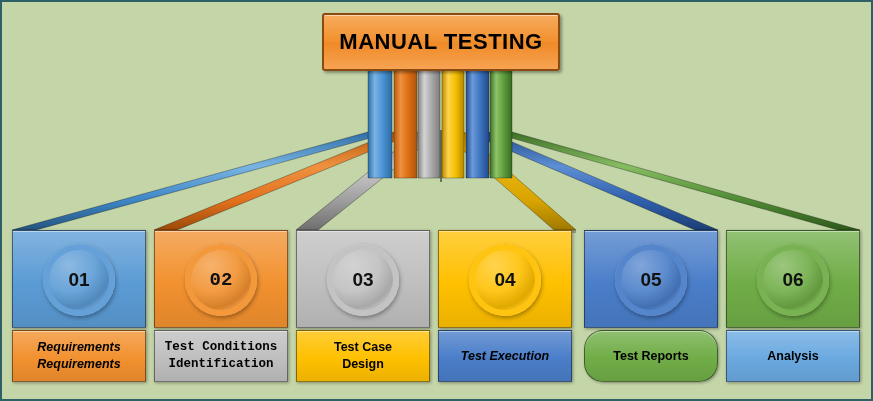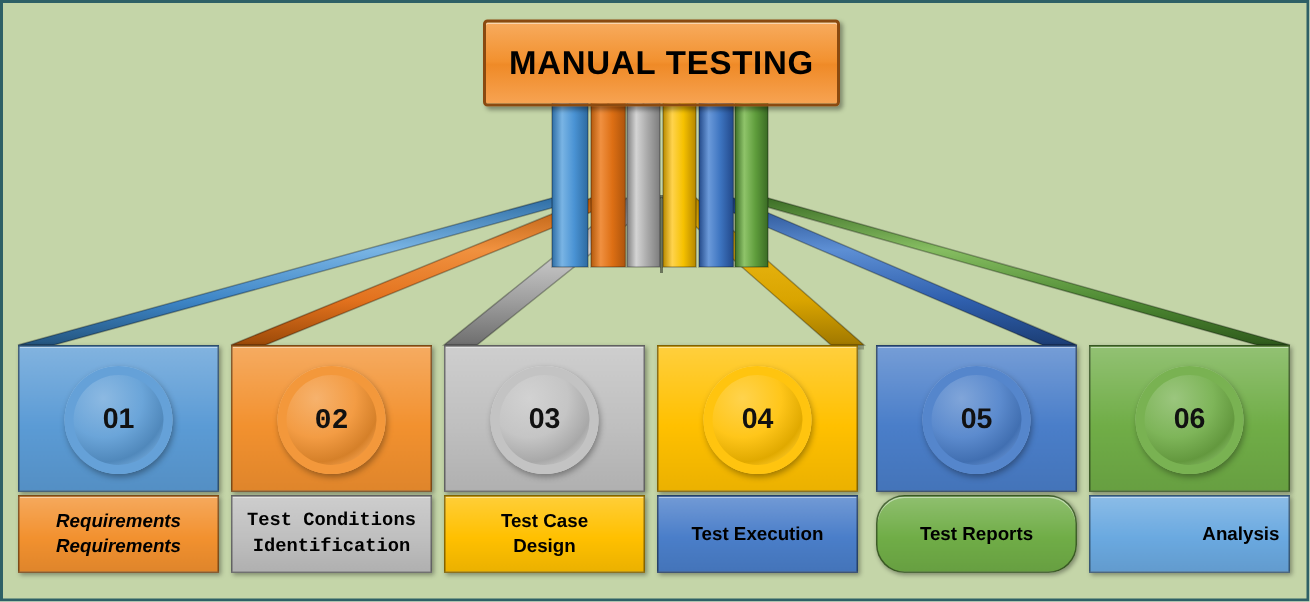--- a/index.html
+++ b/index.html
@@ -201,39 +201,39 @@
         <div class="card-strip" style="background: linear-gradient(rgb(255, 206, 56) 0%, rgb(255, 192, 0) 55%, rgb(235, 177, 0) 100%);">
           <span><span>Test Case</span><br><span>Design</span></span>
         </div>
       </div>
       <div class="card" style="left: 425px; margin-left: 11px;">
         <div class="card-body" style="background: linear-gradient(rgb(255, 207, 61) 0%, rgb(255, 192, 0) 55%, rgb(235, 177, 0) 100%);">
           <div class="disc" style="background: radial-gradient(circle at 36% 30%, rgb(255, 211, 77) 0%, rgb(255, 198, 26) 38%, rgb(224, 169, 0) 62%, rgb(255, 201, 36) 74%, rgb(209, 157, 0) 100%); box-shadow: rgb(255, 196, 15) 0px 0px 0px 6px inset, rgba(255, 255, 255, 0.45) 0px 2px 4px inset, rgba(0, 0, 0, 0.35) 1px 2px 4px;">
             <div class="num">04</div>
           </div>
         </div>
-        <div class="card-strip" style="background: linear-gradient(rgb(114, 154, 213) 0%, rgb(74, 126, 201) 55%, rgb(68, 116, 185) 100%);">
+        <div class="card-strip" style="background: linear-gradient(rgb(114, 154, 213) 0%, rgb(74, 126, 201) 55%, rgb(68, 116, 185) 100%); font-style: italic;">
           <span><span>Test Execution</span></span>
         </div>
       </div>
       <div class="card" style="left: 582px;">
         <div class="card-body" style="background: linear-gradient(rgb(117, 157, 214) 0%, rgb(74, 126, 201) 55%, rgb(68, 116, 185) 100%); padding-left: 20px;">
           <div class="disc" style="background: radial-gradient(circle at 36% 30%, rgb(128, 165, 217) 0%, rgb(92, 139, 206) 38%, rgb(65, 111, 177) 62%, rgb(99, 144, 209) 74%, rgb(61, 103, 165) 100%); box-shadow: rgb(85, 134, 204) 0px 0px 0px 6px inset, rgba(255, 255, 255, 0.45) 0px 2px 4px inset, rgba(0, 0, 0, 0.35) 1px 2px 4px;">
             <div class="num">05</div>
           </div>
         </div>
         <div class="card-strip" style="background: linear-gradient(rgb(143, 191, 111) 0%, rgb(112, 173, 71) 55%, rgb(103, 159, 65) 100%); border-radius: 19px;">
           <span><span>Test Reports</span></span>
         </div>
       </div>
       <div class="card" style="left: 724px;">
         <div class="card-body" style="background: linear-gradient(rgb(146, 193, 115) 0%, rgb(112, 173, 71) 55%, rgb(103, 159, 65) 100%);">
           <div class="disc" style="background: radial-gradient(circle at 36% 30%, rgb(155, 198, 126) 0%, rgb(126, 181, 89) 38%, rgb(99, 152, 62) 62%, rgb(132, 184, 97) 74%, rgb(92, 142, 58) 100%); box-shadow: rgb(121, 178, 82) 0px 0px 0px 6px inset, rgba(255, 255, 255, 0.45) 0px 2px 4px inset, rgba(0, 0, 0, 0.35) 1px 2px 4px;">
             <div class="num">06</div>
           </div>
         </div>
-        <div class="card-strip" style="background: linear-gradient(rgb(139, 188, 231) 0%, rgb(106, 169, 224) 55%, rgb(98, 155, 206) 100%); justify-content: flex-end;">
+        <div class="card-strip" style="background: linear-gradient(rgb(139, 188, 231) 0%, rgb(106, 169, 224) 55%, rgb(98, 155, 206) 100%);">
           <span><span>Analysis</span></span>
         </div>
       </div>
     </div>
 
 </div>
 
 </body></html>

